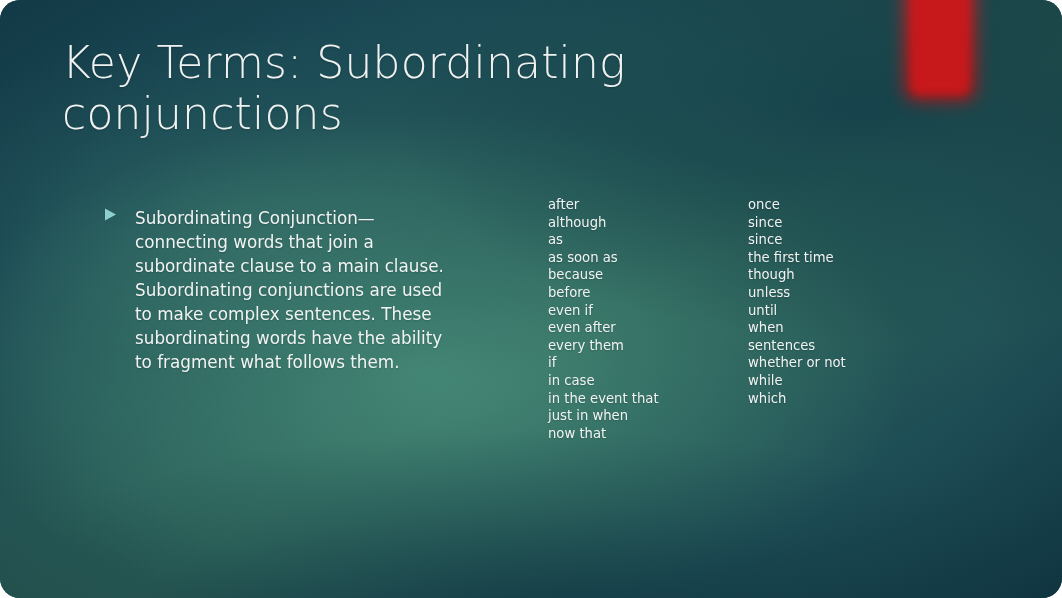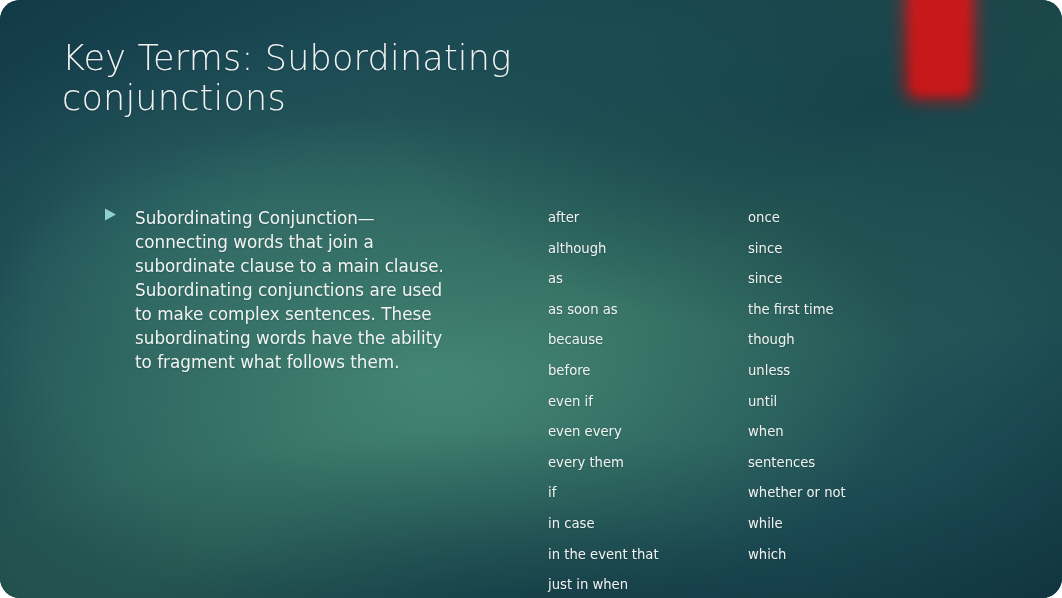--- a/index.html
+++ b/index.html
@@ -75,21 +75,21 @@
   }
 
   
   #title {
     position: absolute;
     left: 62px;
     top: 38px;
     width: 660px;
     font-family: "DejaVu Sans", sans-serif;
     font-weight: 300;
-    font-size: 35px;
+    font-size: 44px;
     line-height: 1.15;
     color: #eef1f0;
     letter-spacing: 0.2px;
     text-shadow: 0 1px 2px rgba(0,0,0,0.18);
   }
 
   
   #body-block {
     position: absolute;
     left: 104px;
@@ -128,21 +128,20 @@
   .word-column {
     width: 200px;
   }
   .word-item {
     font-family: "DejaVu Sans", sans-serif;
     font-size: 13.2px;
     line-height: 17.6px;
     color: #f1f3f2;
     white-space: nowrap;
     text-shadow: 0 1px 1.5px rgba(0,0,0,0.16);
-    margin-top: 13px;
   }
 </style>
 </head>
 <body>
 
 <div id="slide">
 
   <div class="bg-layer bg-base"></div>
   <div class="bg-layer bg-glow-a"></div>
   <div class="bg-layer bg-glow-b"></div>
@@ -166,21 +165,21 @@
 
   <div id="word-columns">
     <div class="word-column">
       <div class="word-item">after</div>
       <div class="word-item">although</div>
       <div class="word-item">as</div>
       <div class="word-item">as soon as</div>
       <div class="word-item">because</div>
       <div class="word-item">before</div>
       <div class="word-item">even if</div>
-      <div class="word-item">even every</div>
+      <div class="word-item">even after</div>
       <div class="word-item">every them</div>
       <div class="word-item">if</div>
       <div class="word-item">in case</div>
       <div class="word-item">in the event that</div>
       <div class="word-item">just in when</div>
       <div class="word-item">now that</div>
     </div>
     <div class="word-column">
       <div class="word-item">once</div>
       <div class="word-item">since</div>

